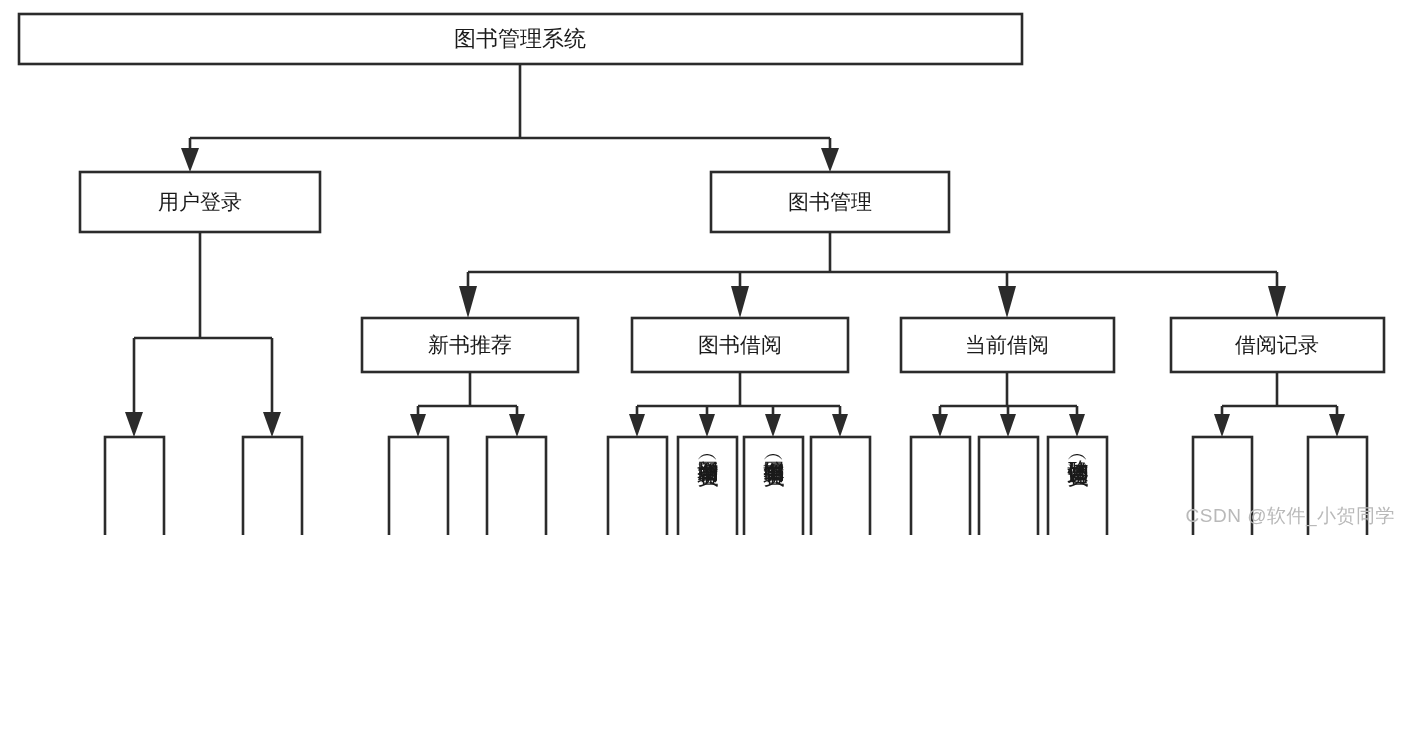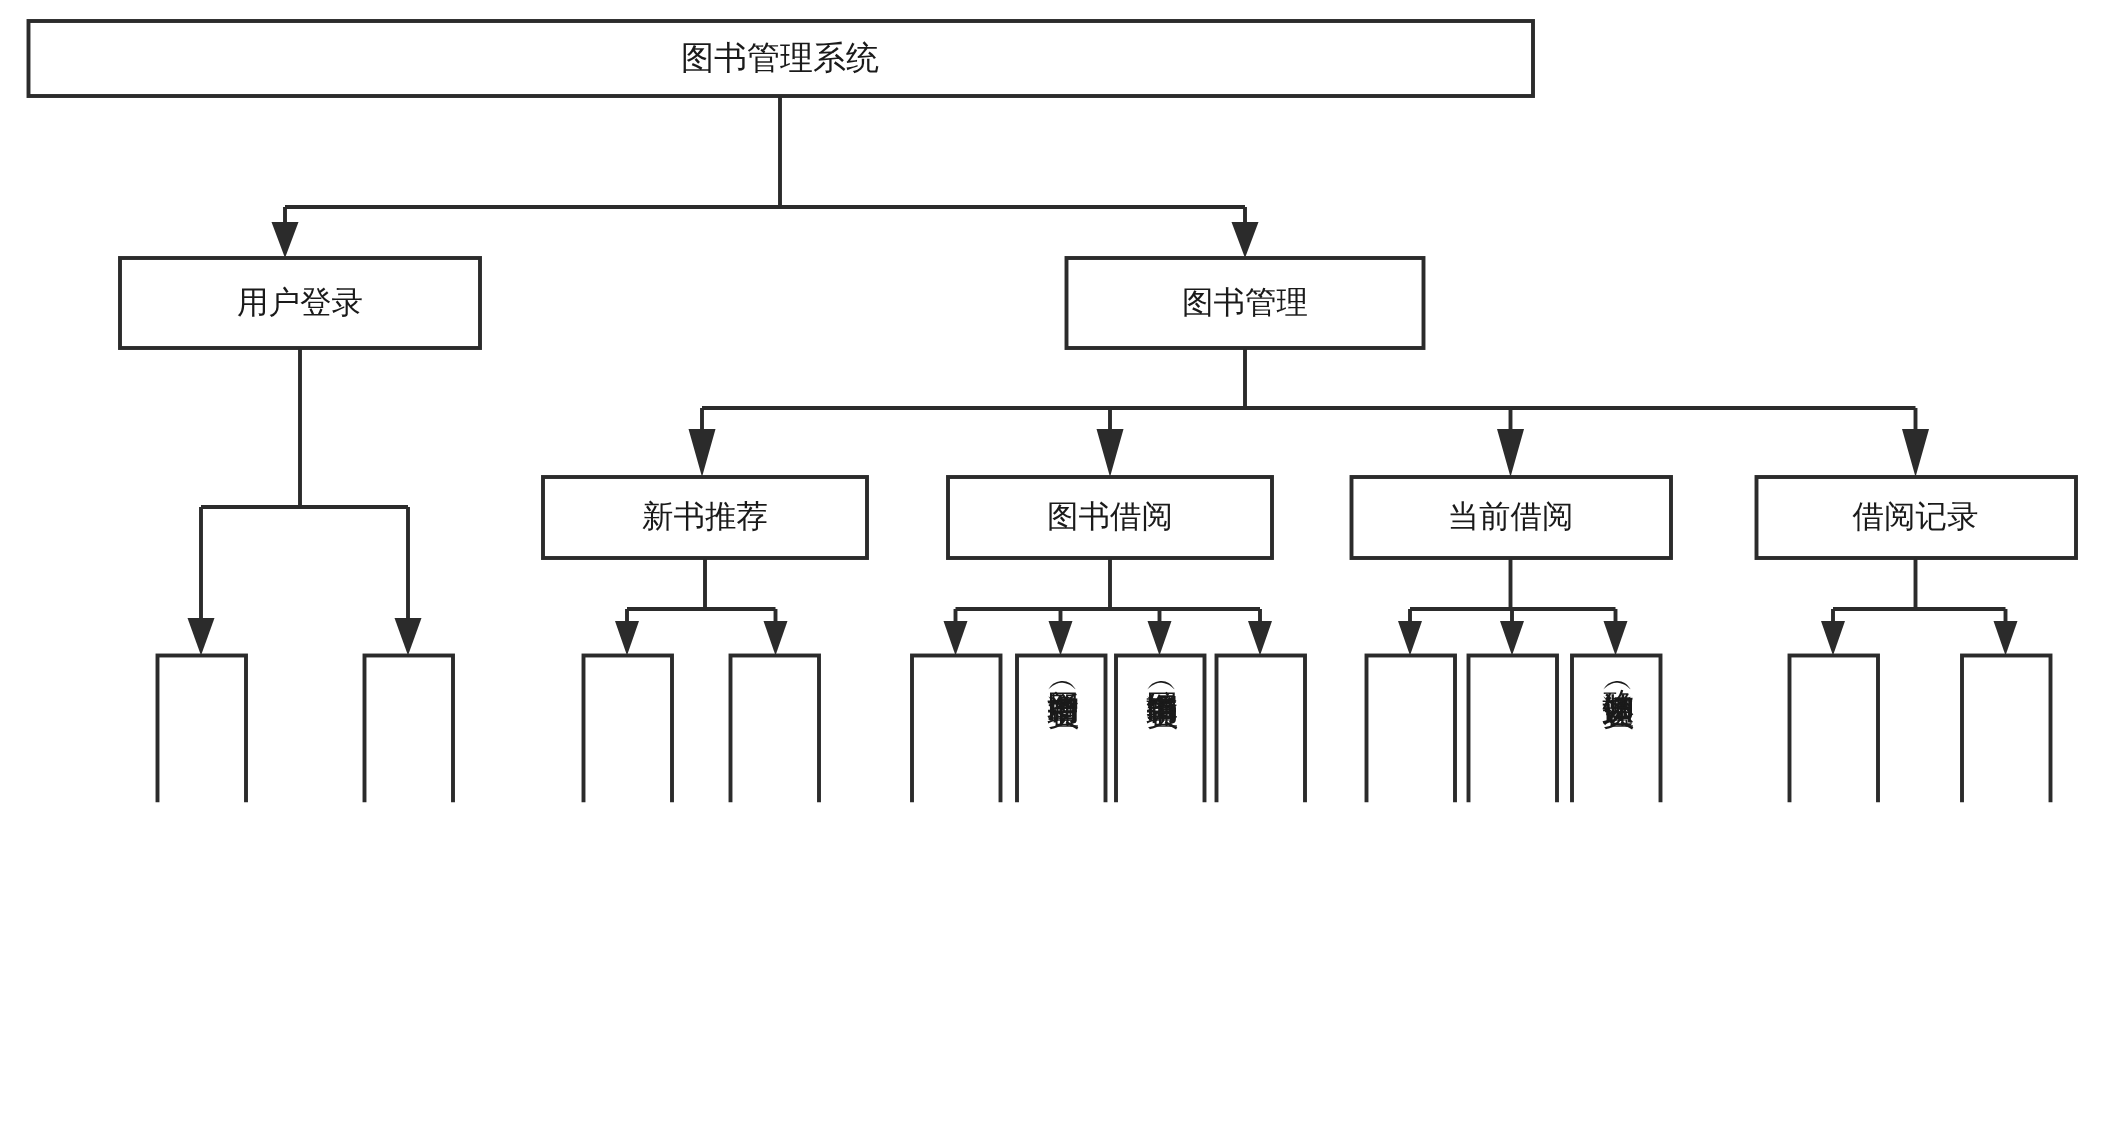--- a/index.html
+++ b/index.html
@@ -249,14 +249,15 @@
     <div class="vlabel" style="padding-top:6px;">确认归还（管理员）</div>
   </div>
 
   <div class="vlabel-wrap" style="left:1193px; top:437px; width:59px; height:298px;">
     <div class="vlabel">新增借阅记录</div>
   </div>
   <div class="vlabel-wrap" style="left:1308px; top:437px; width:59px; height:298px;">
     <div class="vlabel">查询借阅记录</div>
   </div>
 
+  <div class="watermark">CSDN @软件_小贺同学</div>
 
 </div>
 
 </body></html>

